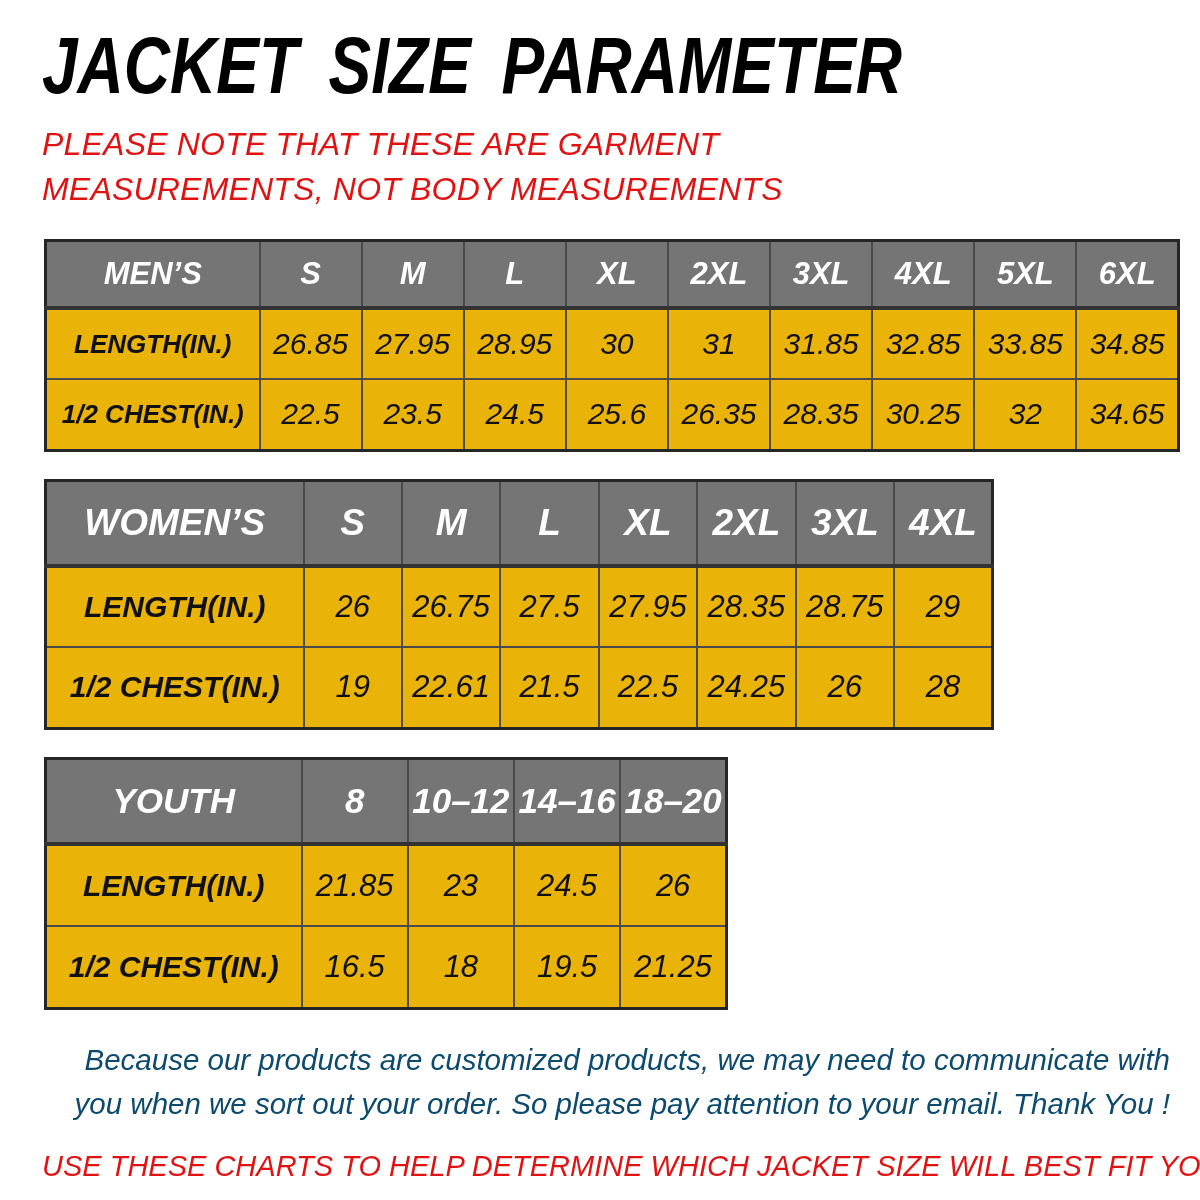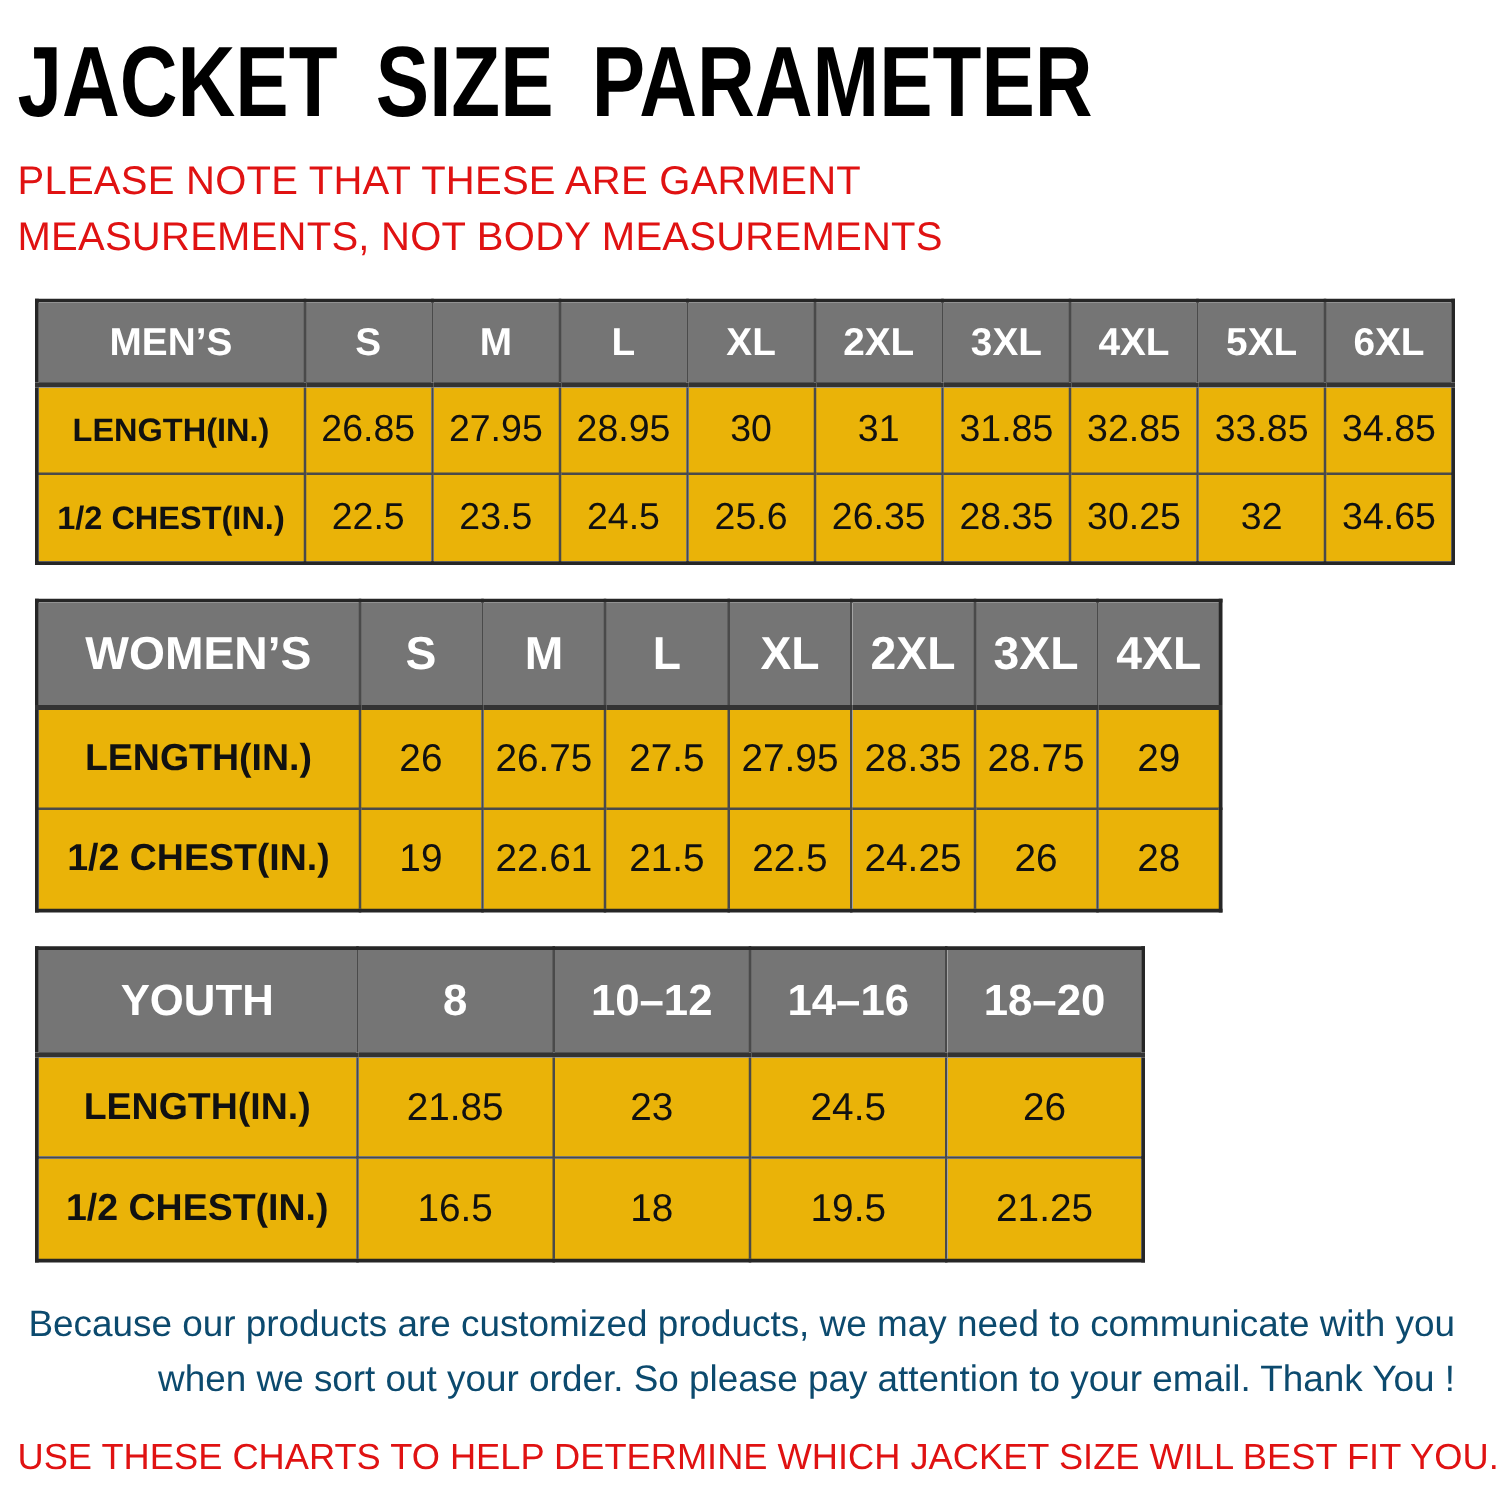--- a/index.html
+++ b/index.html
@@ -3,21 +3,21 @@
 <meta charset="utf-8">
 <style>
   * { box-sizing: border-box; }
   html, body {
     margin: 0; padding: 0;
     width: 1200px; height: 1200px;
     background: #ffffff;
     font-family: "Liberation Sans", sans-serif;
     overflow: hidden;
   }
-  .content { padding: 20px 30px 0 14px; }
+  .content { padding: 20px 30px 0 42px; font-style: italic; }
 
   .page-title {
     margin: 6px 0 0 0;
     font-size: 80px;
     line-height: 1.0;
     font-weight: bold;
     color: #000000;
     letter-spacing: 0px;
     word-spacing: 16px;
     transform: scaleX(0.80);
@@ -31,21 +31,21 @@
     line-height: 1.40;
     color: #e01212;
     letter-spacing: 0.2px;
   }
 
   .table-wrap { margin-top: 27px; }
   table.sizes-table {
     border-collapse: collapse;
     table-layout: fixed;
     border: 3px solid #262626;
-    margin-left: 14px;
+    margin-left: 2px;
   }
   table.sizes-table th, table.sizes-table td {
     border: 2px solid #4a4a4a;
     text-align: center;
     vertical-align: middle;
     padding: 0;
     overflow: hidden;
   }
   table.sizes-table th {
     background: #757575;
@@ -190,21 +190,21 @@
             <td>21.5</td>
             <td>22.5</td>
             <td>24.25</td>
             <td>26</td>
             <td>28</td>
           </tr>
         </tbody>
       </table>
     </div>
   <div class="table-wrap">
-      <table class="sizes-table youth" style="width: 888px;">
+      <table class="sizes-table youth" style="width: 684px;">
         <colgroup>
           <col style="width: 256px;">
           <col>
           <col>
           <col>
           <col>
         </colgroup>
         <thead>
           <tr>
             <th>YOUTH</th>

